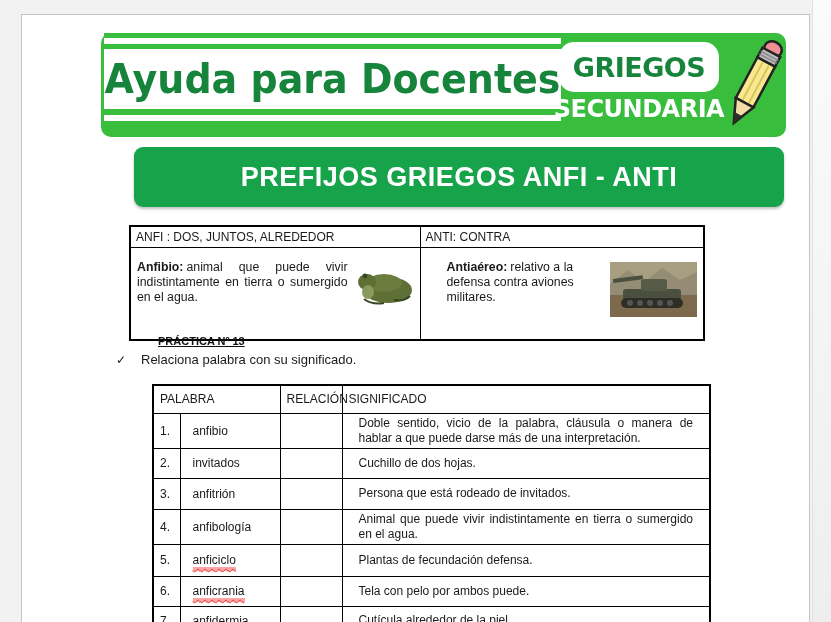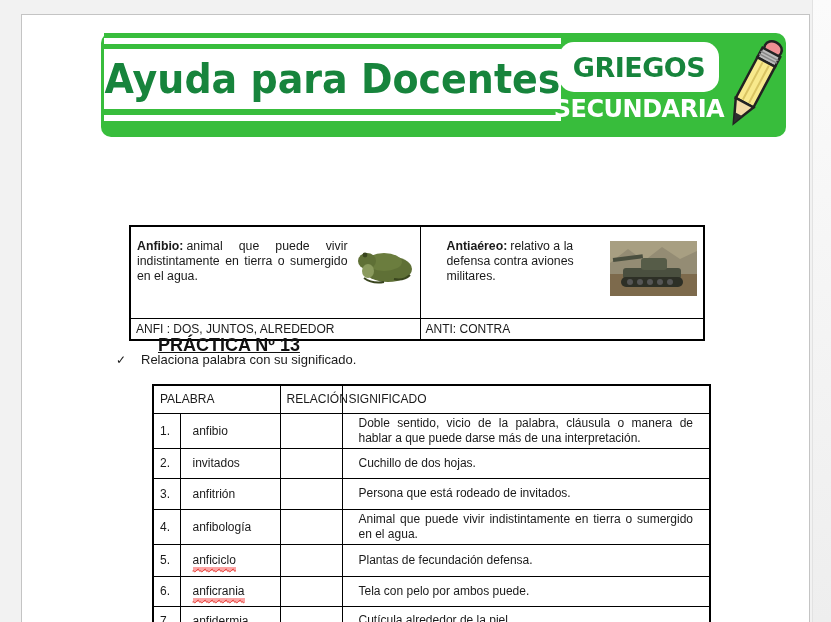--- a/index.html
+++ b/index.html
@@ -43,21 +43,21 @@
   .def-table td{border:1px solid #000;vertical-align:top;color:#1a1a1a;}
   .def-table .hdr{height:18px;font-size:12px;padding:1px 5px;vertical-align:middle;}
   .def-table .body-cell{height:75px;font-size:12.3px;line-height:15px;padding:12px 6px 4px 6px;}
   .def-left p{margin:0;text-align:justify;}
   .def-right{padding-left:26px !important;}
   .def-right p{margin:0;}
   .fig{float:right;margin-left:6px;margin-top:2px;}
   b.term{font-weight:bold;margin-right:3px;}
 
   
-  .practica-heading{position:absolute;left:136px;top:320px;font-size:18px;font-weight:bold;
+  .practica-heading{position:absolute;left:136px;top:320px;font-size:11px;font-weight:bold;
           text-decoration:underline;color:#111;}
   .instruction-row{position:absolute;left:94px;top:337px;font-size:13px;color:#1a1a1a;}
   .instruction-row .check{display:inline-block;width:25px;font-size:12px;}
 
   .practice-table{position:absolute;left:130px;top:369px;width:557px;border-collapse:collapse;
           table-layout:fixed;border:2px solid #000;}
   .practice-table th,.practice-table td{border:1px solid #000;font-weight:normal;text-align:left;
           color:#1a1a1a;font-size:12px;vertical-align:middle;}
   .practice-table thead tr{height:28px;margin-top:29px;}
   .practice-table th{padding:2px 6px;font-size:12px;}
@@ -99,28 +99,35 @@
           <line x1="22" y1="20" x2="42" y2="20" stroke="#888" stroke-width="1.5"></line>
           <rect x="22" y="24" width="20" height="46" fill="#f8e98c" stroke="#222" stroke-width="2.5"></rect>
           <line x1="29" y1="26" x2="29" y2="68" stroke="#d9c463" stroke-width="2"></line>
           <line x1="36" y1="26" x2="36" y2="68" stroke="#d9c463" stroke-width="2"></line>
           <polygon points="22,70 42,70 32,93" fill="#f4dca6" stroke="#222" stroke-width="2.5"></polygon>
           <polygon points="28,83 36,83 32,93" fill="#2f2f2f"></polygon>
         </g>
       </svg>
     </div>
 
+    <div class="title-bar">
+      <span>PREFIJOS GRIEGOS ANFI - ANTI</span>
+    </div>
 
     <table class="def-table">
       <colgroup>
           <col style="width:290px">
           <col style="width:284px">
         </colgroup>
       <tbody>
           <tr>
+        <td class="hdr">ANFI : DOS, JUNTOS, ALREDEDOR</td>
+        <td class="hdr">ANTI: CONTRA</td>
+      </tr>
+      <tr>
         <td class="body-cell def-left">
           <svg class="fig" width="60" height="44" viewBox="0 0 60 44">
             <ellipse cx="34" cy="28" rx="24" ry="13" fill="#5f7036"></ellipse>
             <ellipse cx="30" cy="21" rx="18" ry="9" fill="#6b7d3e"></ellipse>
             <ellipse cx="13" cy="20" rx="9" ry="8" fill="#5f7036"></ellipse>
             <circle cx="11" cy="14" r="2.4" fill="#39451e"></circle>
             <ellipse cx="14" cy="30" rx="6" ry="7" fill="#8a9a5d"></ellipse>
             <path d="M10 37 q8 6 20 4" stroke="#39451e" stroke-width="2" fill="none"></path>
             <path d="M40 38 q10 2 16 -4" stroke="#39451e" stroke-width="2" fill="none"></path>
           </svg>
@@ -137,24 +144,20 @@
             <rect x="11" y="36" width="62" height="10" rx="5" fill="#2d2f26"></rect>
             <circle cx="20" cy="41" r="3" fill="#555"></circle>
                 <circle cx="30" cy="41" r="3" fill="#555"></circle>
             <circle cx="40" cy="41" r="3" fill="#555"></circle>
                 <circle cx="50" cy="41" r="3" fill="#555"></circle>
             <circle cx="60" cy="41" r="3" fill="#555"></circle>
           </svg>
           <p><b class="term">Antiaéreo:</b><span>relativo a la defensa contra aviones militares.</span></p>
         </td>
       </tr>
-      <tr>
-        <td class="hdr">ANFI : DOS, JUNTOS, ALREDEDOR</td>
-        <td class="hdr">ANTI: CONTRA</td>
-      </tr>
     </tbody>
       </table>
 
     <div class="practica-heading">PRÁCTICA Nº 13</div>
     <div class="instruction-row">
       <span class="check">✓</span><span>Relaciona palabra con su significado.</span>
     </div>
 
     <table class="practice-table">
       <colgroup>

